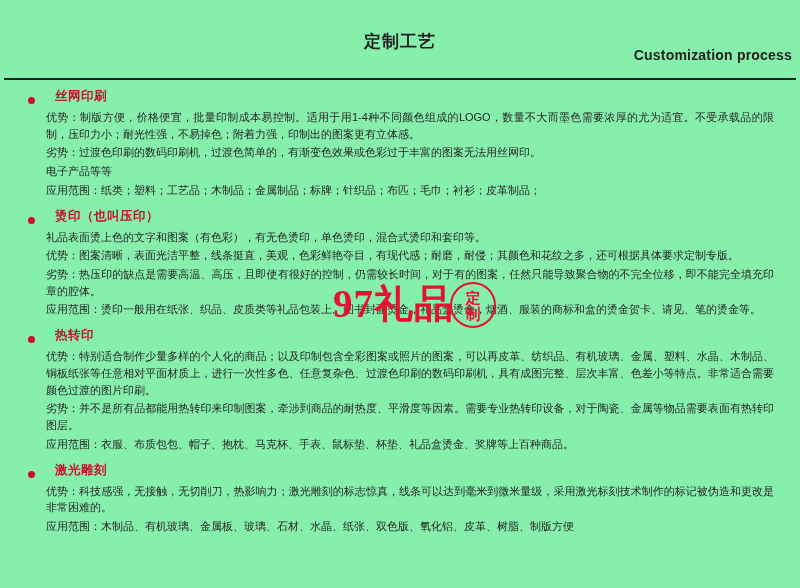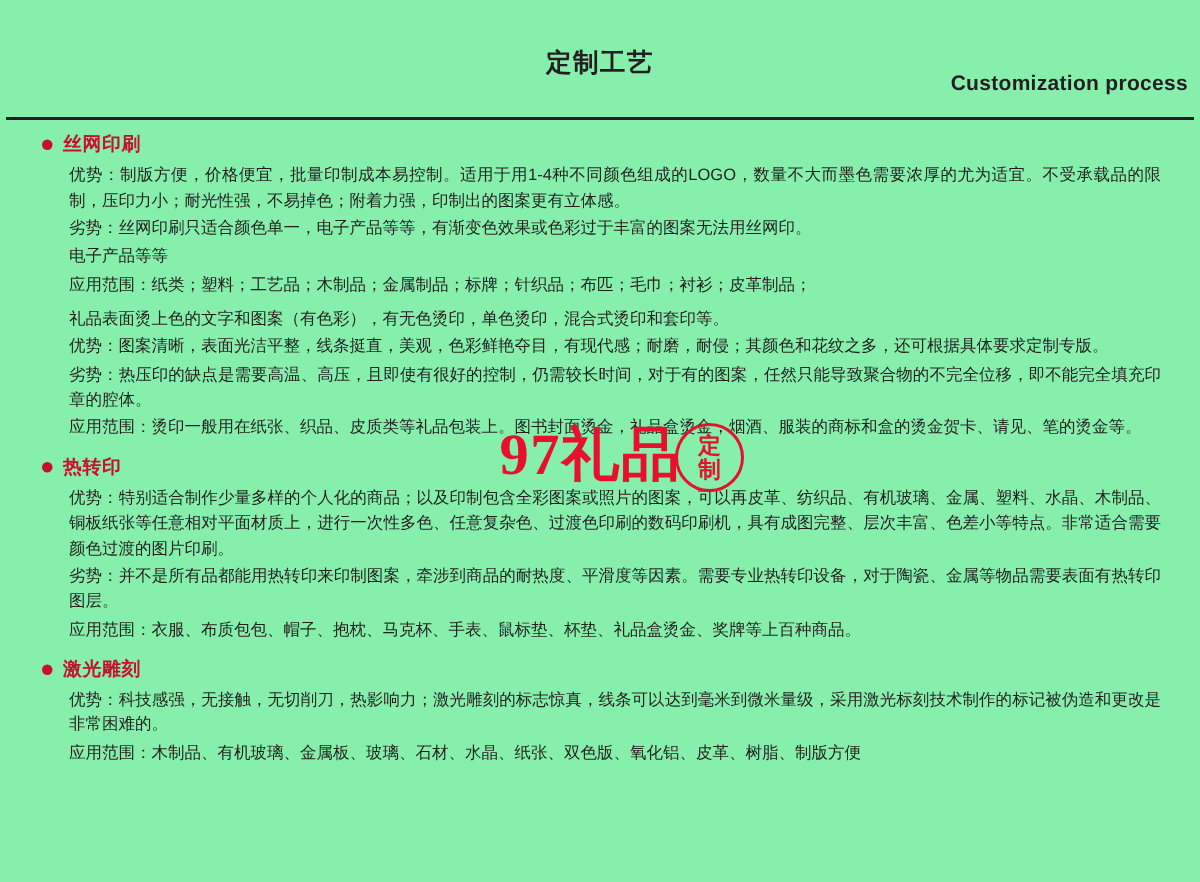--- a/index.html
+++ b/index.html
@@ -57,22 +57,22 @@
     width: 800px;
   }
 
   .section {
     margin: 0 0 4px 0;
     padding: 0;
   }
 
   .sec-head {
     display: flex;
-    align-items: center;
-    gap: 7px;
+    align-items: flex-end;
+    gap: 20px;
     padding: 5px 0 4px 28px;
   }
   .bullet {
     display: inline-block;
     width: 7px; height: 7px;
     border-radius: 50%;
     background: #c8102e;
     flex: 0 0 auto;
   }
   .sec-title {
@@ -137,26 +137,30 @@
   </div>
 
   <div class="content">
 
     <div class="section">
       <div class="sec-head">
         <span class="bullet"></span>
         <span class="sec-title">丝网印刷</span>
       </div>
       <div class="para">优势：制版方便，价格便宜，批量印制成本易控制。适用于用1-4种不同颜色组成的LOGO，数量不大而墨色需要浓厚的尤为适宜。不受承载品的限制，压印力小；耐光性强，不易掉色；附着力强，印制出的图案更有立体感。</div>
-      <div class="para">劣势：丝网印刷只适合颜色单一，电子产品等等，有渐变色效果或色彩过于丰富的图案无法用丝网印。</div>
+      <div class="para">劣势：过渡色印刷的数码印刷机，过渡色简单的，有渐变色效果或色彩过于丰富的图案无法用丝网印。</div>
       <div class="para">电子产品等等</div>
       <div class="para">应用范围：纸类；塑料；工艺品；木制品；金属制品；标牌；针织品；布匹；毛巾；衬衫；皮革制品；</div>
     </div>
 
     <div class="section">
+      <div class="sec-head">
+        <span class="bullet"></span>
+        <span class="sec-title">烫印（也叫压印）</span>
+      </div>
       <div class="para">礼品表面烫上色的文字和图案（有色彩），有无色烫印，单色烫印，混合式烫印和套印等。</div>
       <div class="para">优势：图案清晰，表面光洁平整，线条挺直，美观，色彩鲜艳夺目，有现代感；耐磨，耐侵；其颜色和花纹之多，还可根据具体要求定制专版。</div>
       <div class="para">劣势：热压印的缺点是需要高温、高压，且即使有很好的控制，仍需较长时间，对于有的图案，任然只能导致聚合物的不完全位移，即不能完全填充印章的腔体。</div>
       <div class="para">应用范围：烫印一般用在纸张、织品、皮质类等礼品包装上。图书封面烫金，礼品盒烫金，烟酒、服装的商标和盒的烫金贺卡、请见、笔的烫金等。</div>
     </div>
 
     <div class="section">
       <div class="sec-head">
         <span class="bullet"></span>
         <span class="sec-title">热转印</span>

